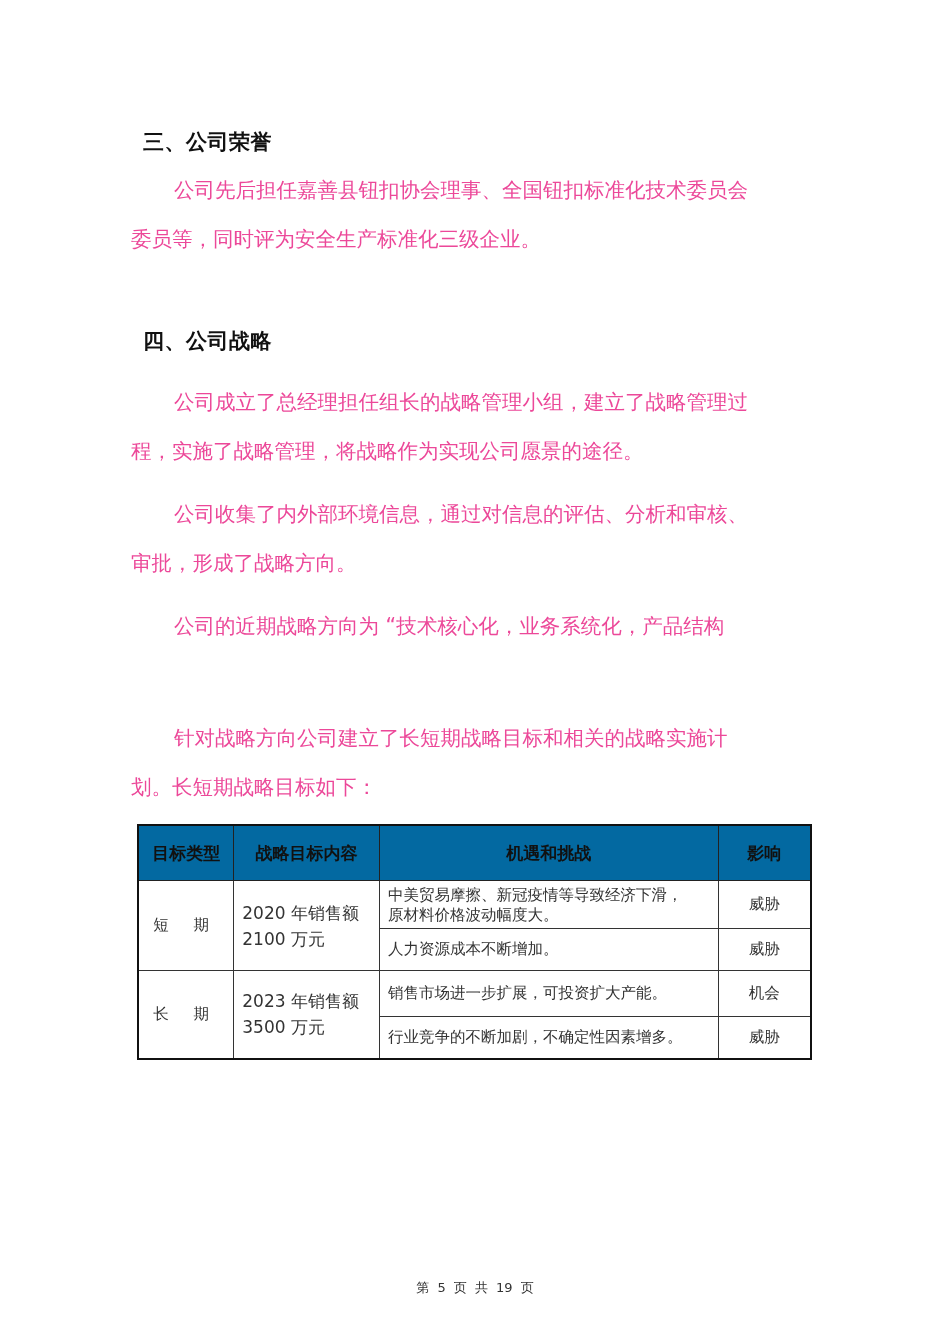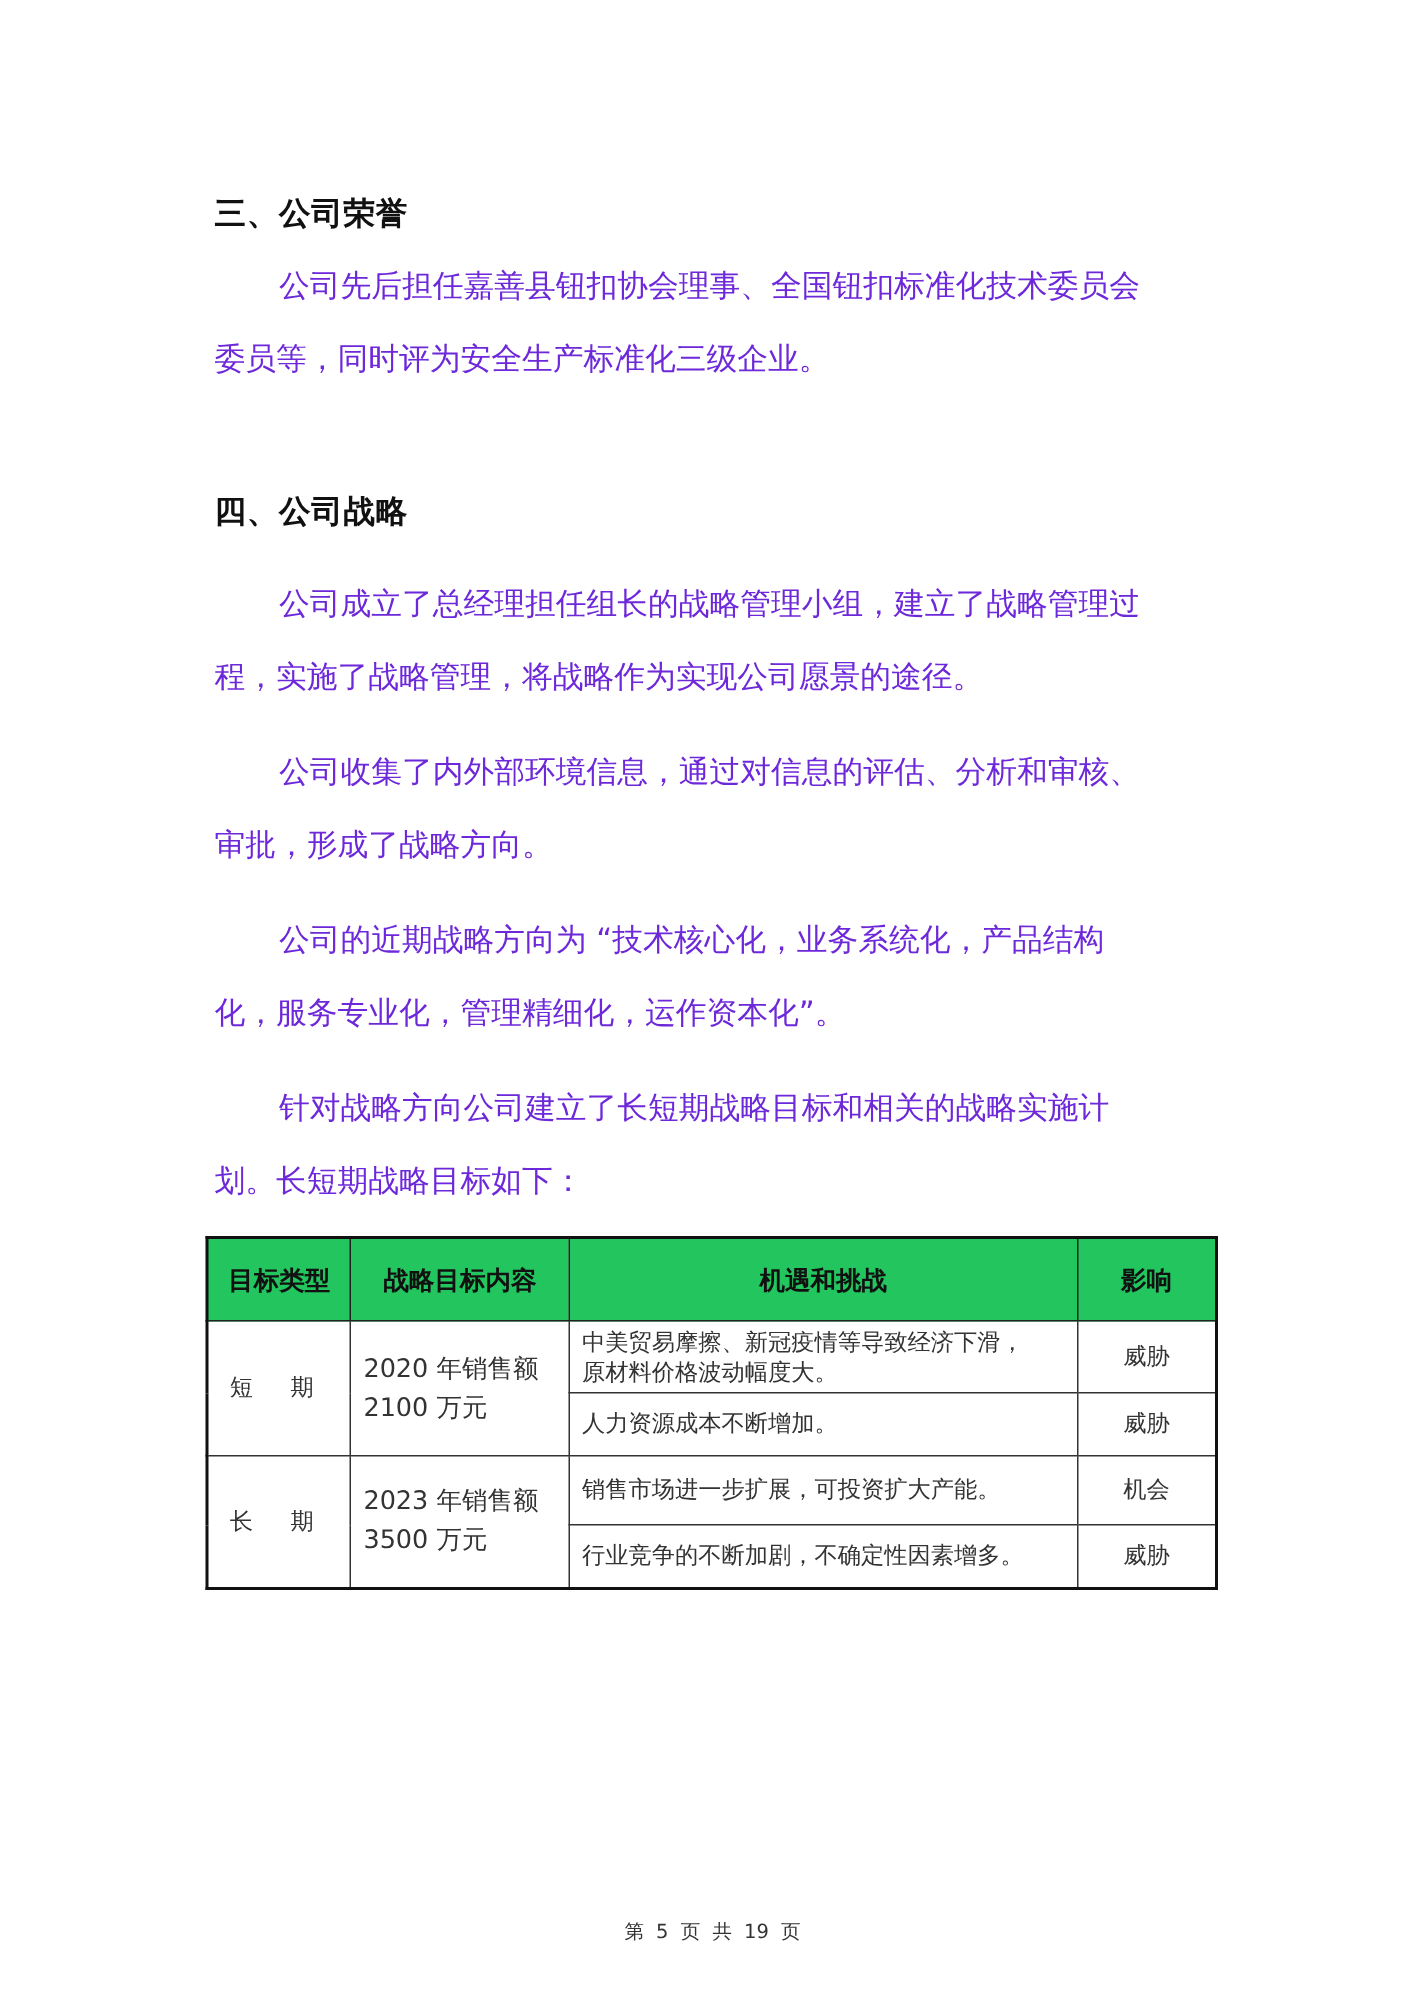--- a/index.html
+++ b/index.html
@@ -3,29 +3,29 @@
 <meta charset="utf-8">
 <style>
   html, body { margin: 0; padding: 0; }
   body {
     width: 950px; height: 1343px; background: #ffffff; position: relative;
     font-family: "DejaVu Sans", "Liberation Sans", sans-serif; color: #1a1a1a;
     overflow: hidden;
   }
   .page { position: absolute; left: 0; top: 0; width: 890px; height: 1343px; }
   .h { position: absolute; left: 143px; font-size: 21px; font-weight: bold; color: #111; letter-spacing: 0.5px; }
-  .p { position: absolute; left: 143px; width: 665px; font-size: 20.5px; line-height: 49px; color: #6d28d9; }
+  .p { position: absolute; left: 131px; width: 665px; font-size: 20.5px; line-height: 49px; color: #ec4899; }
   .p .line { display: block; white-space: nowrap; }
   .indent { padding-left: 43px; }
   table.goals {
     position: absolute; left: 137px; top: 824px; width: 675px;
     border-collapse: collapse; border: 2px solid #111; font-size: 15.5px;
   }
   table.goals th {
-    background: #22c55e; color: #111; font-weight: bold; font-size: 17px;
+    background: #0369a1; color: #111; font-weight: bold; font-size: 17px;
     height: 52px; border: 1px solid #222; text-align: center;
   }
   table.goals td { border: 1px solid #333; padding: 2px 8px; color: #333; }
   td.center { text-align: center; }
   td.goal { font-size: 17px; line-height: 26px; padding-left: 8px; }
   td.type { text-align: center; letter-spacing: 10px; }
   .footer { position: absolute; left: 0; width: 950px; top: 1245px; text-align: center; font-size: 13px; color: #333; word-spacing: 4px; margin-top: 34px; }
 </style>
 </head>
 <body>
@@ -42,21 +42,20 @@
   <div class="p" style="top:378px">
     <span class="line indent">公司成立了总经理担任组长的战略管理小组，建立了战略管理过</span>
     <span class="line">程，实施了战略管理，将战略作为实现公司愿景的途径。</span>
   </div>
   <div class="p" style="top:490px">
     <span class="line indent">公司收集了内外部环境信息，通过对信息的评估、分析和审核、</span>
     <span class="line">审批，形成了战略方向。</span>
   </div>
   <div class="p" style="top:602px">
     <span class="line indent">公司的近期战略方向为 “技术核心化，业务系统化，产品结构</span>
-    <span class="line">化，服务专业化，管理精细化，运作资本化”。</span>
   </div>
   <div class="p" style="top:714px">
     <span class="line indent">针对战略方向公司建立了长短期战略目标和相关的战略实施计</span>
     <span class="line">划。长短期战略目标如下：</span>
   </div>
 
   <table class="goals">
     <colgroup>
       <col style="width:96px">
         <col style="width:146px">

